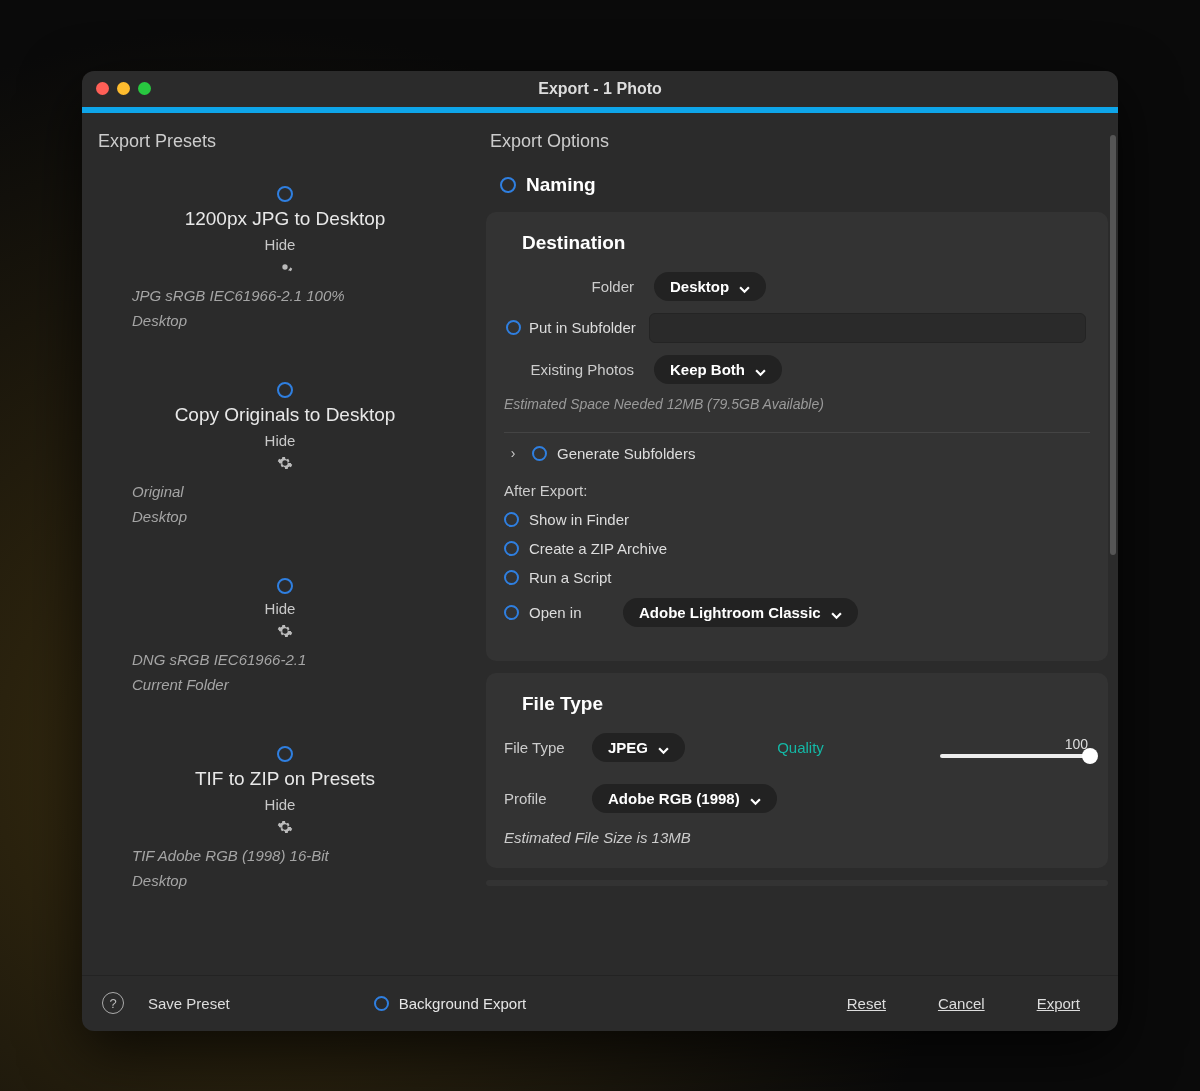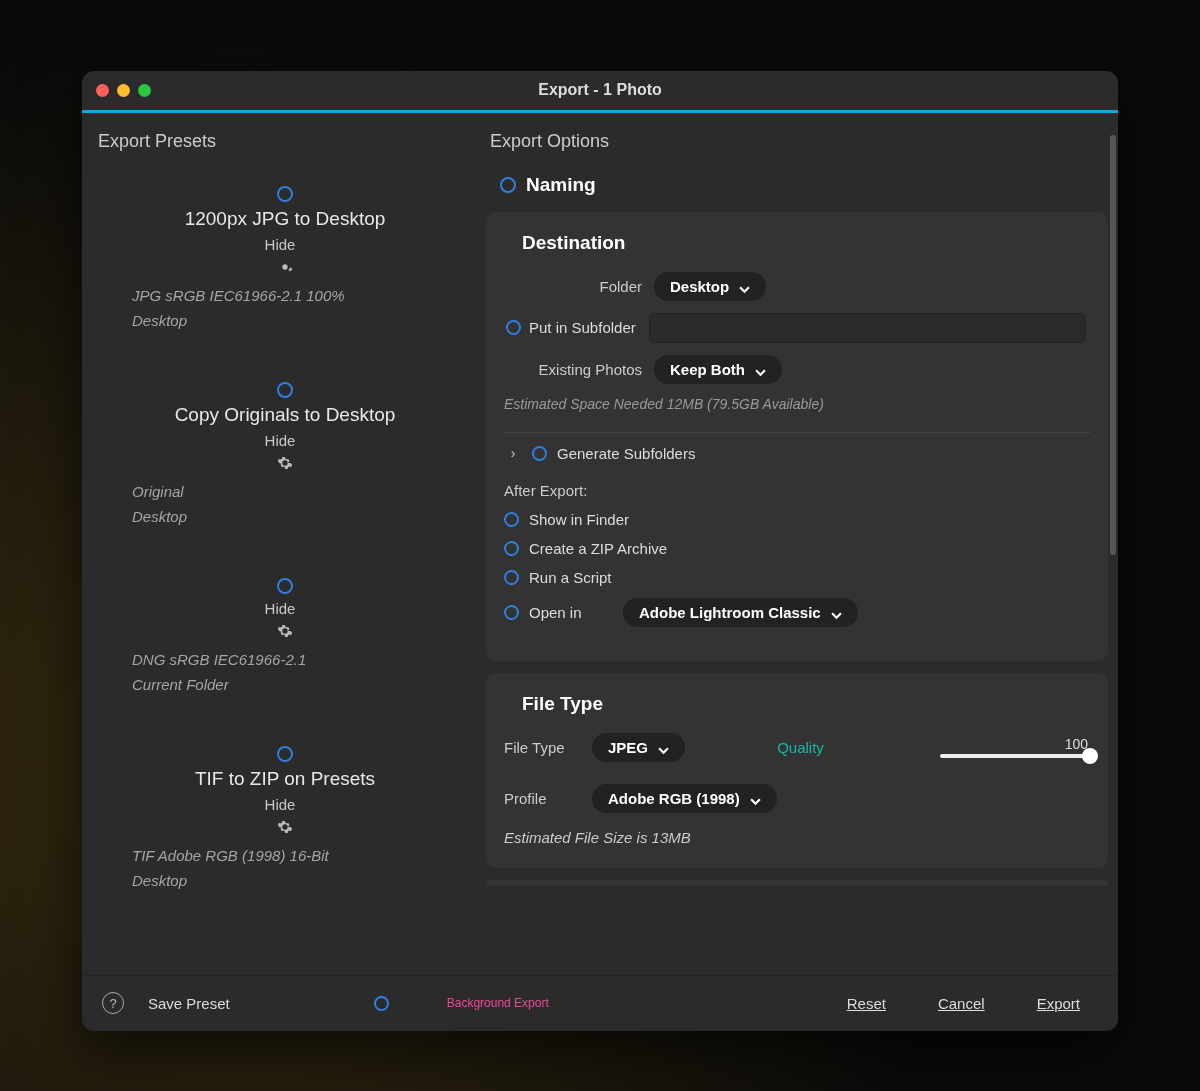--- a/index.html
+++ b/index.html
@@ -28,21 +28,21 @@
       box-shadow: 0 20px 60px rgba(0,0,0,0.7);
       display: flex;
       flex-direction: column;
       margin-top: 10px;
     }
     .titlebar {
       height: 42px;
       display: flex;
       align-items: center;
       padding: 0 14px;
-      border-bottom: 3px solid #0ea5e9;
+      border-bottom: 6px solid #0ea5e9;
       position: relative;
     }
     .traffic-lights { display: flex; gap: 8px; }
     .traffic-light { width: 13px; height: 13px; border-radius: 50%; }
     .tl-close   { background: #ff5f57; }
     .tl-min     { background: #febc2e; }
     .tl-max     { background: #28c840; }
     .window-title {
       position: absolute;
       left: 0; right: 0;
@@ -162,21 +162,21 @@
       margin: 2px 0 18px 18px;
     }
     .row {
       display: flex;
       align-items: center;
       margin-bottom: 12px;
     }
     .label-col {
       width: 150px;
       text-align: right;
-      padding-right: 12px;
+      padding-right: 20px;
       font-size: 15px;
       color: #ccc;
     }
     .pill {
       background: #222;
       border-radius: 18px;
       padding: 6px 16px;
       font-size: 15px;
       font-weight: 600;
       color: #fff;
@@ -470,21 +470,21 @@
 
       <div class="panel" style="height:6px;padding:0;margin-bottom:0;"></div>
     </div>
   </div>
 
   <div class="footer">
     <span class="help-icon">?</span>
     <span class="footer-btn">Save Preset</span>
     <div class="bg-export">
       <span class="radio-sm"></span>
-      <span style="font-size:12px;color:#ec4899;margin-left:48px;">Background Export</span>
+      <span style="font-size:15px;color:#e5e5e5;">Background Export</span>
     </div>
     <div class="footer-right">
       <span class="footer-btn">Reset</span>
       <span class="footer-btn">Cancel</span>
       <span class="footer-btn">Export</span>
     </div>
   </div>
 
 </div>
 

